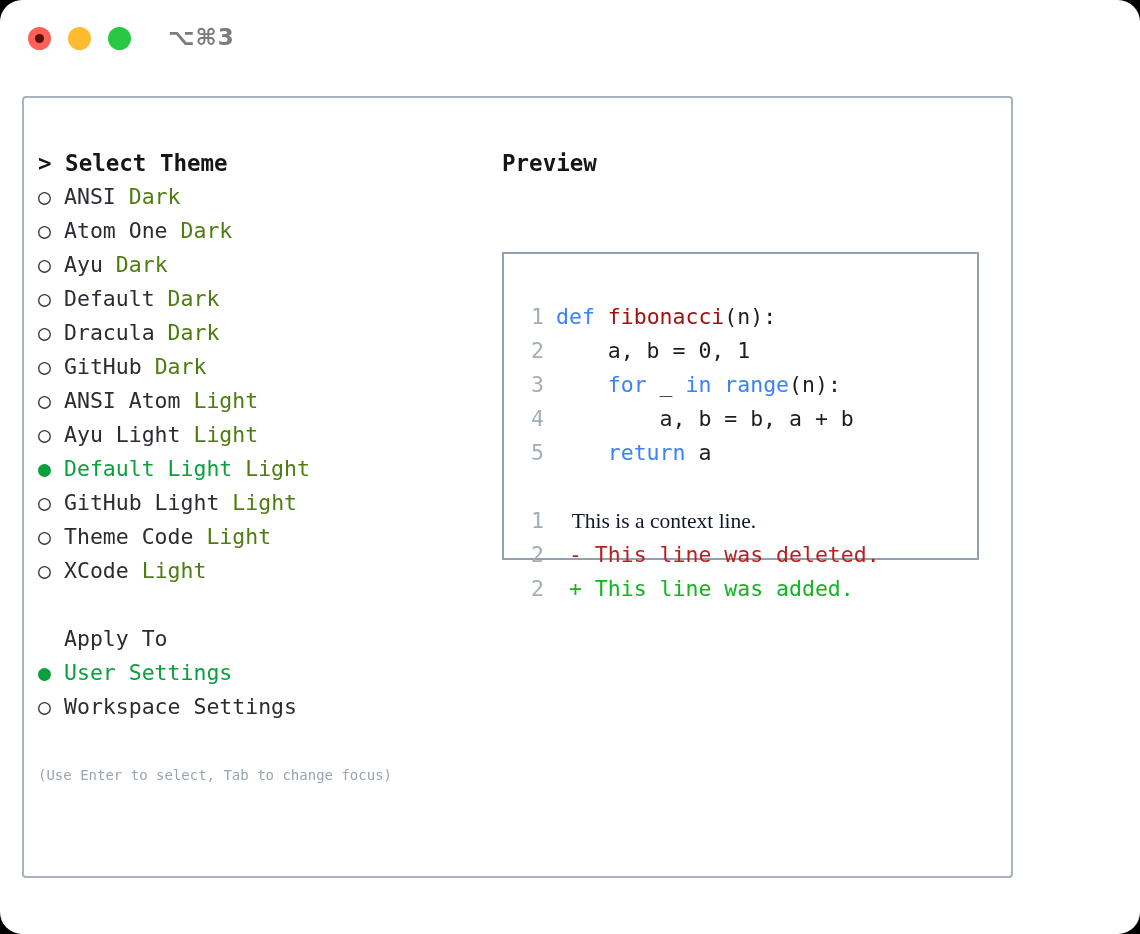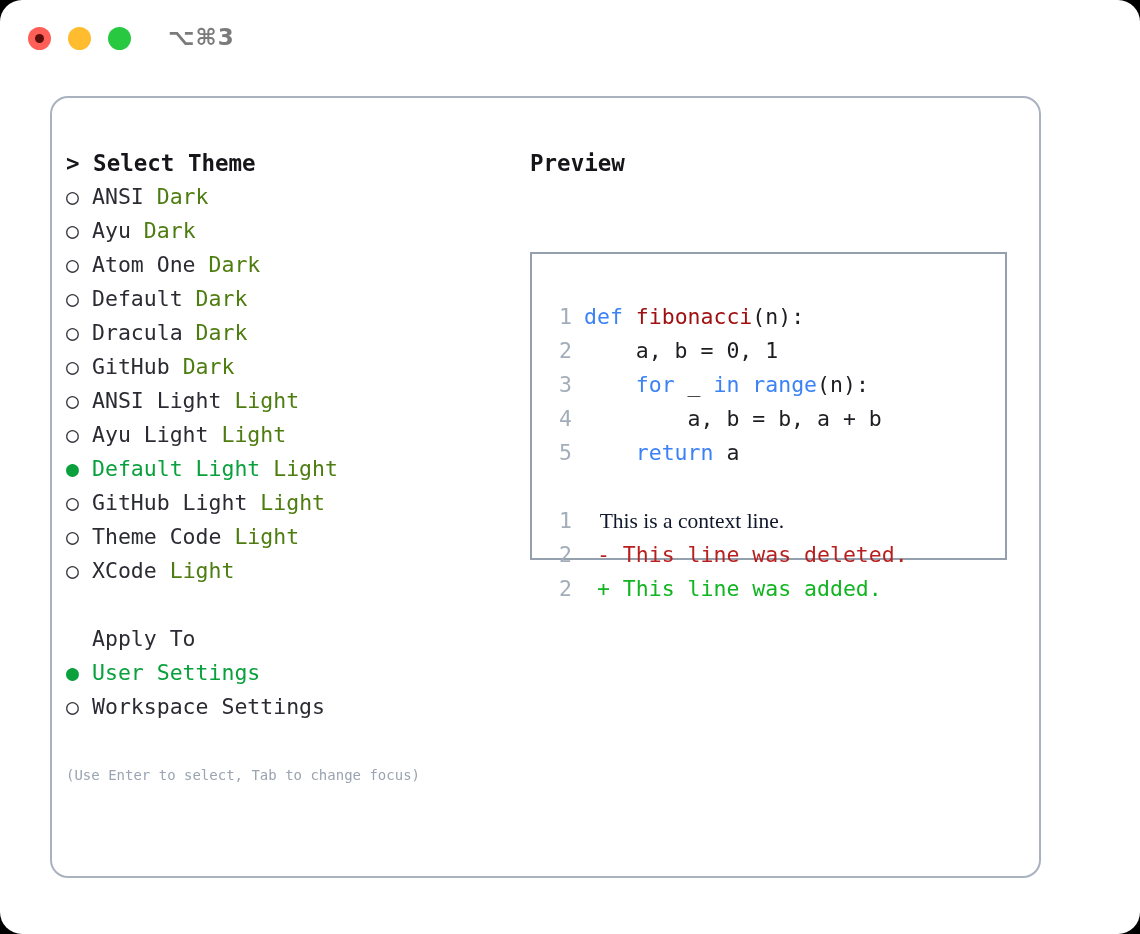--- a/index.html
+++ b/index.html
@@ -63,24 +63,23 @@
   }
 
   
   #panel {
     position: absolute;
     left: 22px;
     top: 96px;
     width: 991px;
     height: 782px;
     border: 2px solid #aab2bf;
-    border-radius: 18px;
+    border-radius: 4px;
     box-sizing: border-box;
     background: #ffffff;
-    margin-left: 28px;
   }
 
   
   #left-col {
     position: absolute;
     left: 14px;
     top: 48px;
     width: 450px;
   }
 
@@ -184,26 +183,26 @@
     <div class="dot dot-max"></div>
     <div id="shortcut">⌥⌘3</div>
   </div>
 
   <div id="panel">
 
     <div id="left-col">
       <div class="row header">&gt; Select Theme</div>
       <div id="theme-items">
           <div class="row"><span class="bullet">○</span><span class="name">ANSI</span><span class="tag"> </span><span class="tag">Dark</span></div>
+          <div class="row"><span class="bullet">○</span><span class="name">Atom One</span><span class="tag"> </span><span class="tag">Dark</span></div>
           <div class="row"><span class="bullet">○</span><span class="name">Ayu</span><span class="tag"> </span><span class="tag">Dark</span></div>
-          <div class="row"><span class="bullet">○</span><span class="name">Atom One</span><span class="tag"> </span><span class="tag">Dark</span></div>
           <div class="row"><span class="bullet">○</span><span class="name">Default</span><span class="tag"> </span><span class="tag">Dark</span></div>
           <div class="row"><span class="bullet">○</span><span class="name">Dracula</span><span class="tag"> </span><span class="tag">Dark</span></div>
           <div class="row"><span class="bullet">○</span><span class="name">GitHub</span><span class="tag"> </span><span class="tag">Dark</span></div>
-          <div class="row"><span class="bullet">○</span><span class="name">ANSI Light</span><span class="tag"> </span><span class="tag">Light</span></div>
+          <div class="row"><span class="bullet">○</span><span class="name">ANSI Atom</span><span class="tag"> </span><span class="tag">Light</span></div>
           <div class="row"><span class="bullet">○</span><span class="name">Ayu Light</span><span class="tag"> </span><span class="tag">Light</span></div>
           <div class="row selected"><span class="bullet sel">●</span><span class="name">Default Light</span><span class="tag"> </span><span class="tag">Light</span></div>
           <div class="row"><span class="bullet">○</span><span class="name">GitHub Light</span><span class="tag"> </span><span class="tag">Light</span></div>
           <div class="row"><span class="bullet">○</span><span class="name">Theme Code</span><span class="tag"> </span><span class="tag">Light</span></div>
           <div class="row"><span class="bullet">○</span><span class="name">XCode</span><span class="tag"> </span><span class="tag">Light</span></div>
         </div>
       <div class="spacer-row"></div>
       <div class="row label"><span class="bullet blank">○</span><span class="name">Apply To</span></div>
       <div id="apply-options">
           <div class="row selected"><span class="bullet sel">●</span><span class="name">User Settings</span></div>

